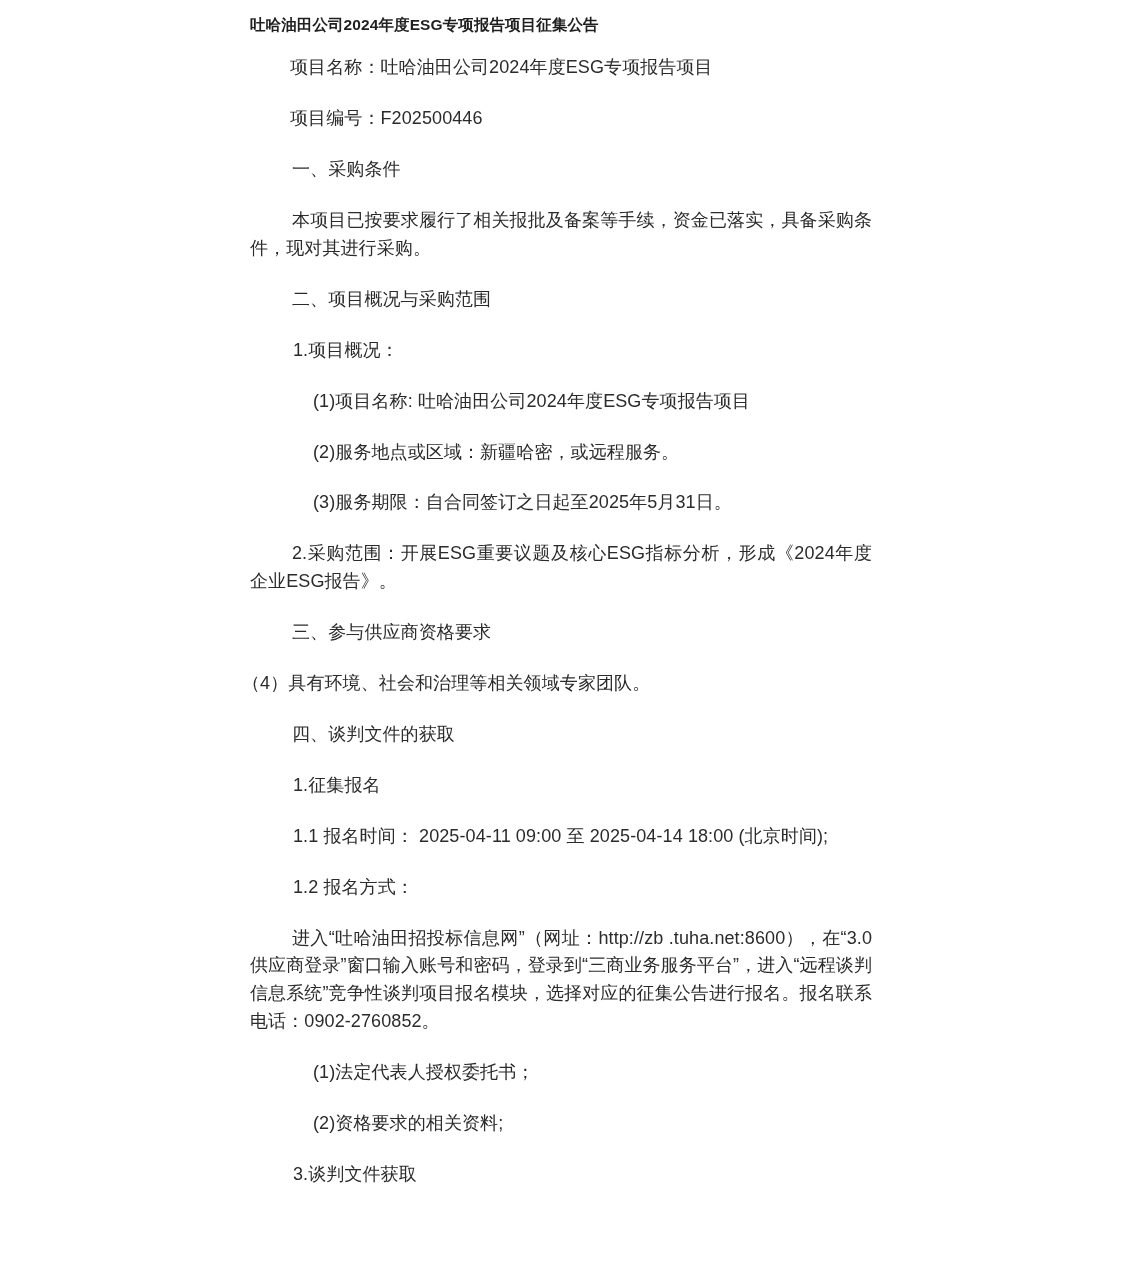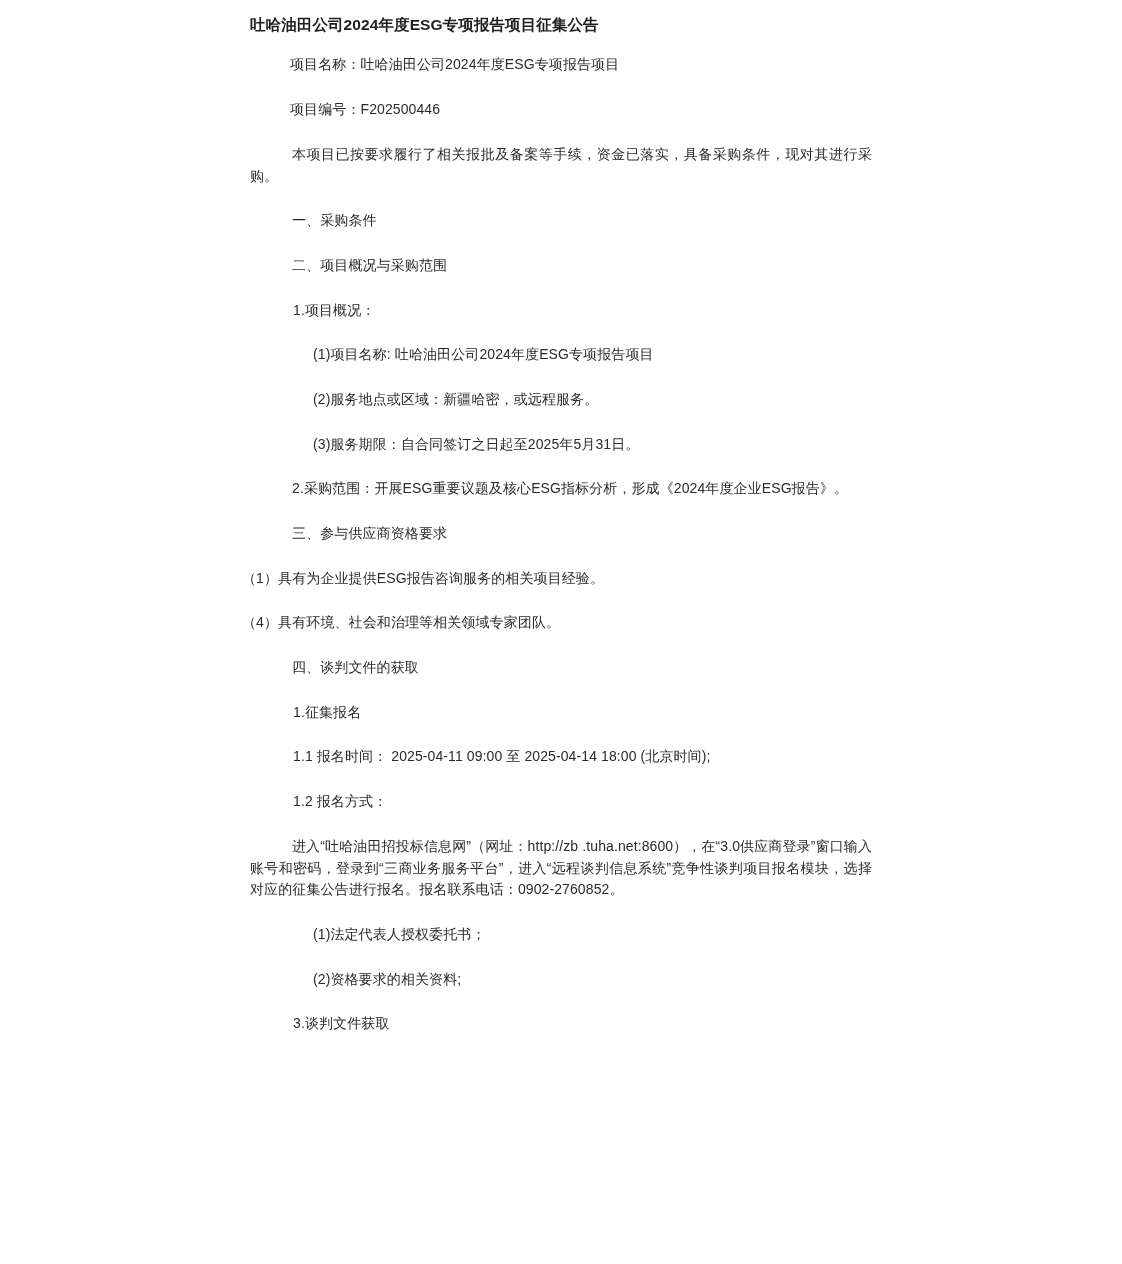--- a/index.html
+++ b/index.html
@@ -32,21 +32,21 @@
   .doc-title {
     font-size: 15.5px;
     line-height: 1.45;
     color: #1f1f1f;
     letter-spacing: 0.1px;
     margin: 0 0 18px 0;
     text-align: left;
   }
   
   .p {
-    font-size: 14px;
+    font-size: 18px;
     line-height: 1.55;
     margin: 0 0 23px 0;
     text-align: justify;
     text-justify: inter-ideograph;
     color: #2b2b2b;
     letter-spacing: 0.1px;
     word-break: break-word;
   }
   
   .ind-title   { text-indent: 40px; }   
@@ -64,39 +64,38 @@
 
 <div class="page">
   <div class="doc">
 
     <h1 class="doc-title">吐哈油田公司2024年度ESG专项报告项目征集公告</h1>
 
     <p class="p ind-title">项目名称：吐哈油田公司2024年度ESG专项报告项目</p>
 
     <p class="p ind-title">项目编号：F202500446</p>
 
+    <p class="p ind-section">一、采购条件</p>
+
     <p class="p ind-body">本项目已按要求履行了相关报批及备案等手续，资金已落实，具备采购条件，现对其进行采购。</p>
-
-    <p class="p ind-section">一、采购条件</p>
 
     <p class="p ind-section">二、项目概况与采购范围</p>
 
     <p class="p ind-num">1.项目概况：</p>
 
     <p class="p ind-sub">(1)项目名称: 吐哈油田公司2024年度ESG专项报告项目</p>
 
     <p class="p ind-sub">(2)服务地点或区域：新疆哈密，或远程服务。</p>
 
     <p class="p ind-sub">(3)服务期限：自合同签订之日起至2025年5月31日。</p>
 
     <p class="p ind-body">2.采购范围：开展ESG重要议题及核心ESG指标分析，形成《2024年度企业ESG报告》。</p>
 
     <p class="p ind-section">三、参与供应商资格要求</p>
 
-    <p class="p ind-paren">（1）具有为企业提供ESG报告咨询服务的相关项目经验。</p>
 
     <p class="p ind-paren">（4）具有环境、社会和治理等相关领域专家团队。</p>
 
     <p class="p ind-section">四、谈判文件的获取</p>
 
     <p class="p ind-num">1.征集报名</p>
 
     <p class="p ind-sub2 nowrap-seg">1.1 报名时间：   2025-04-11 09:00   至   2025-04-14 18:00   (北京时间);</p>
 
     <p class="p ind-sub2">1.2 报名方式：</p>

